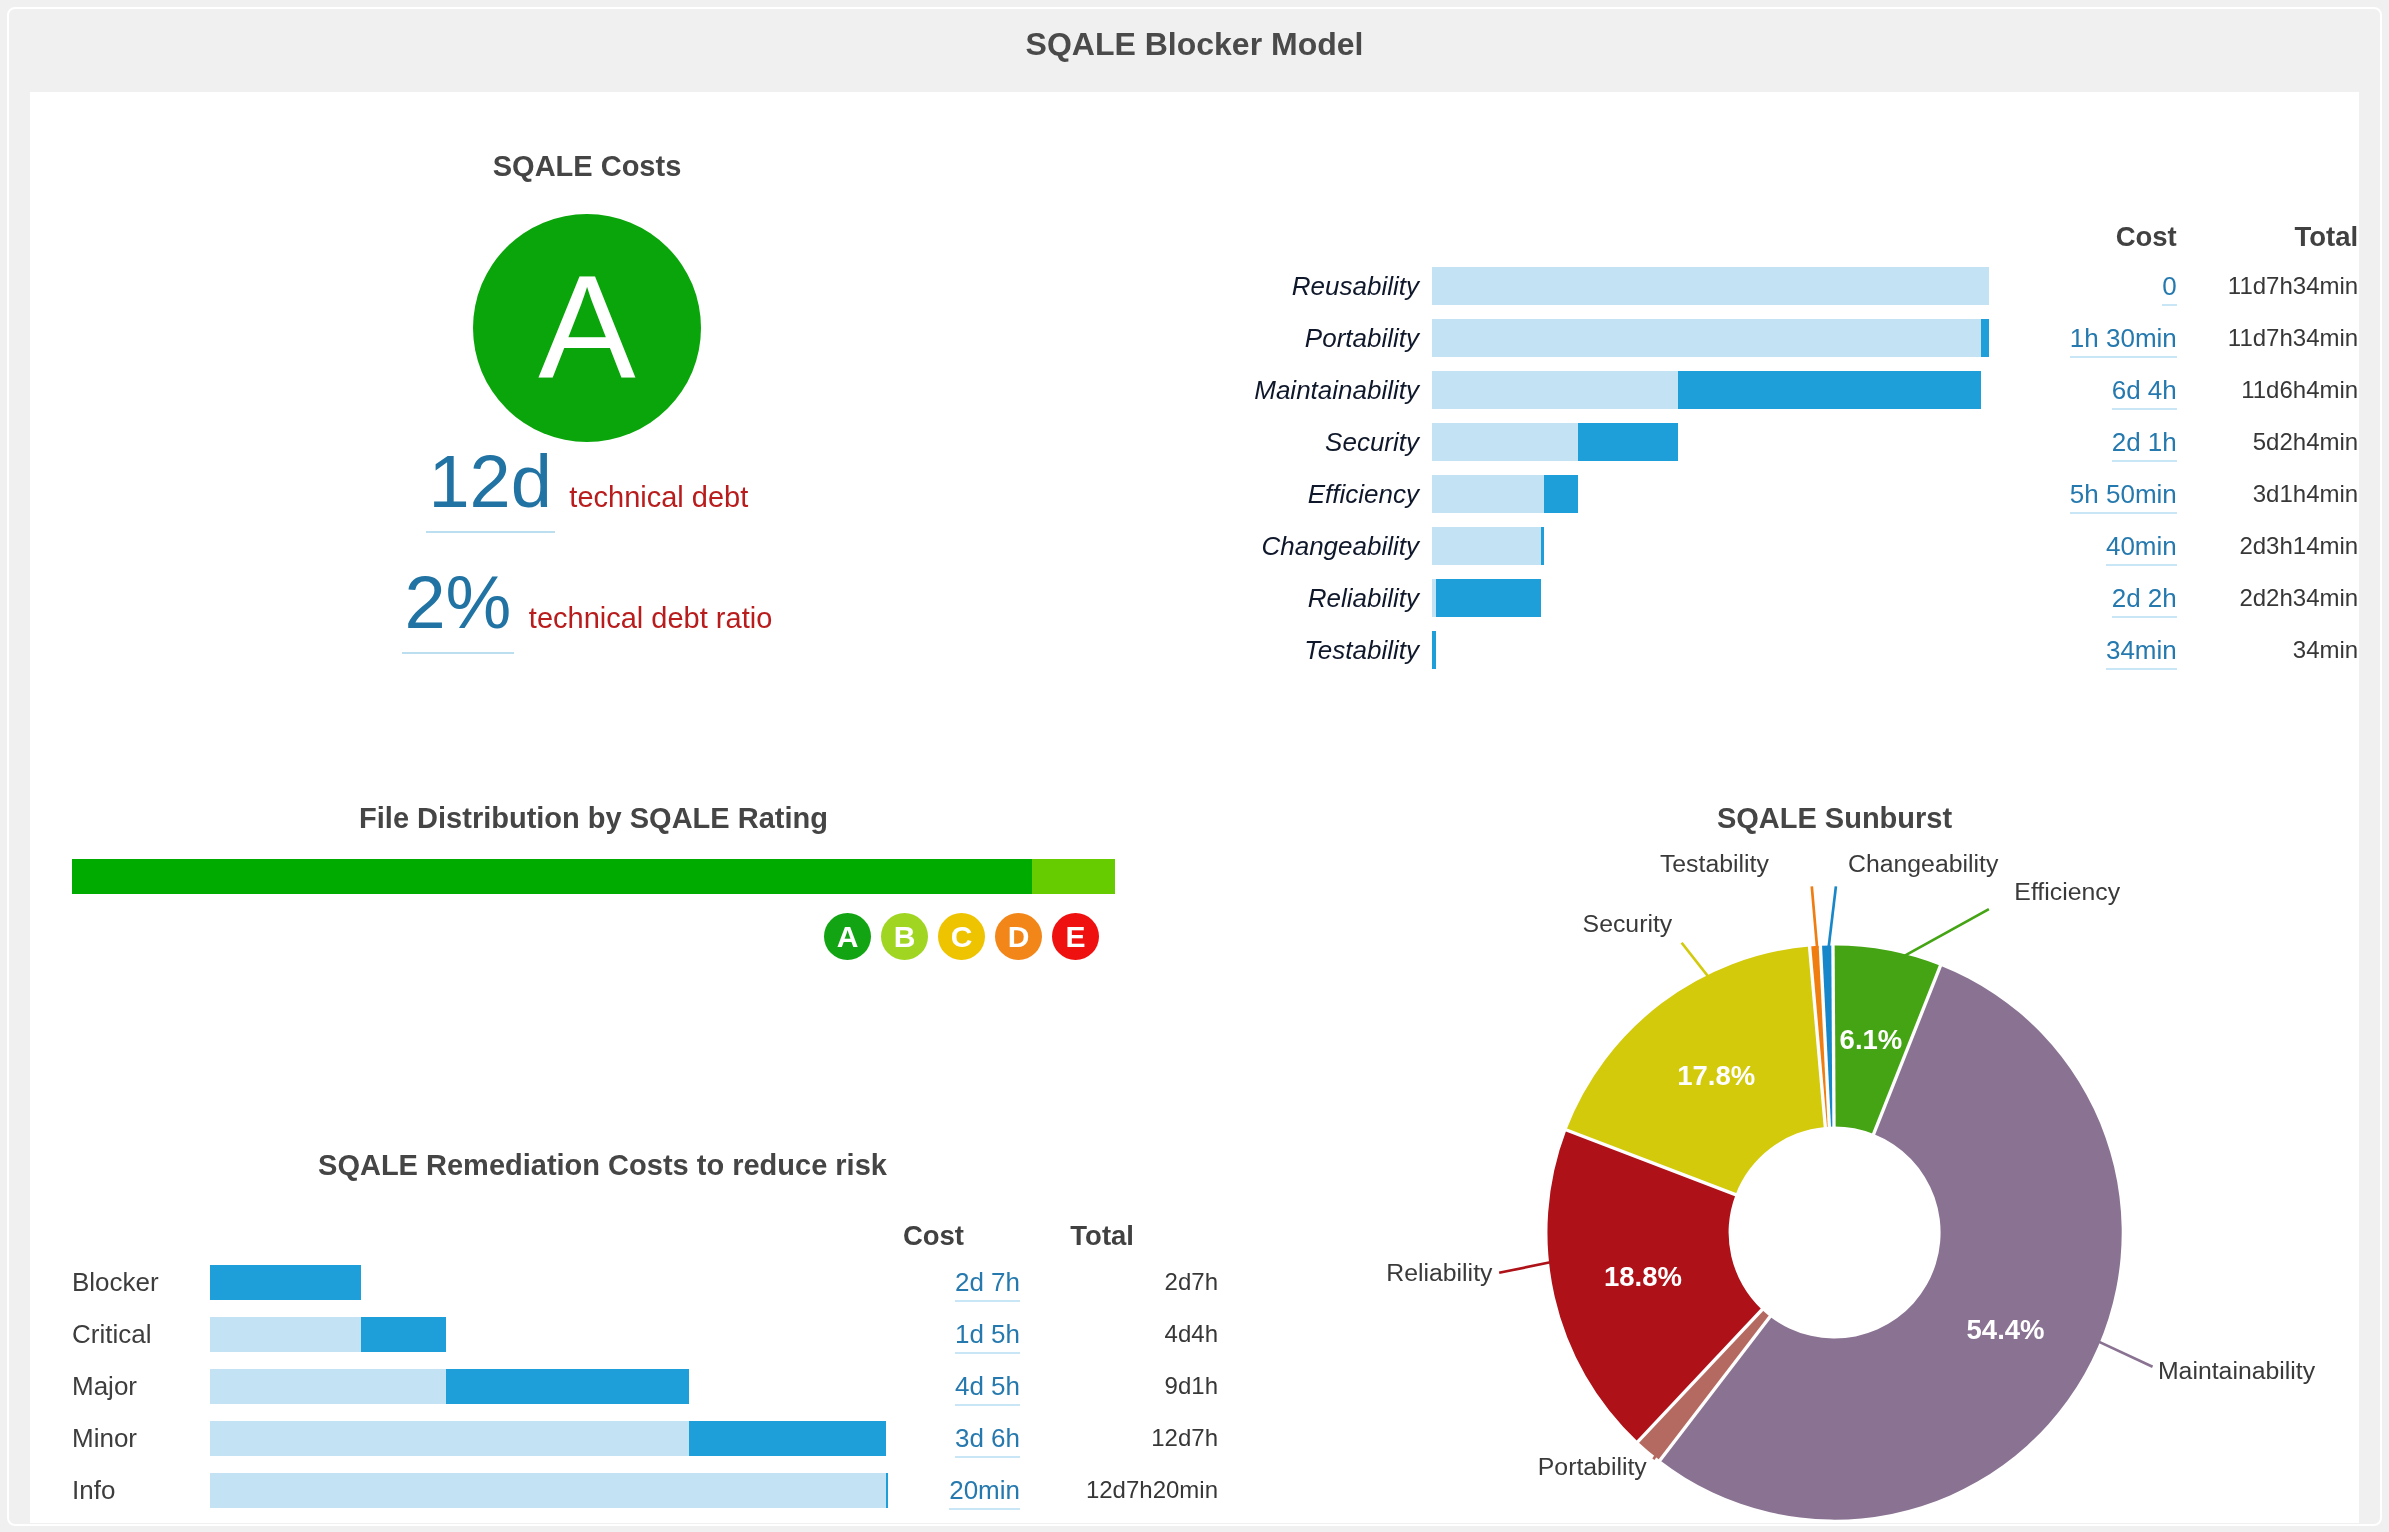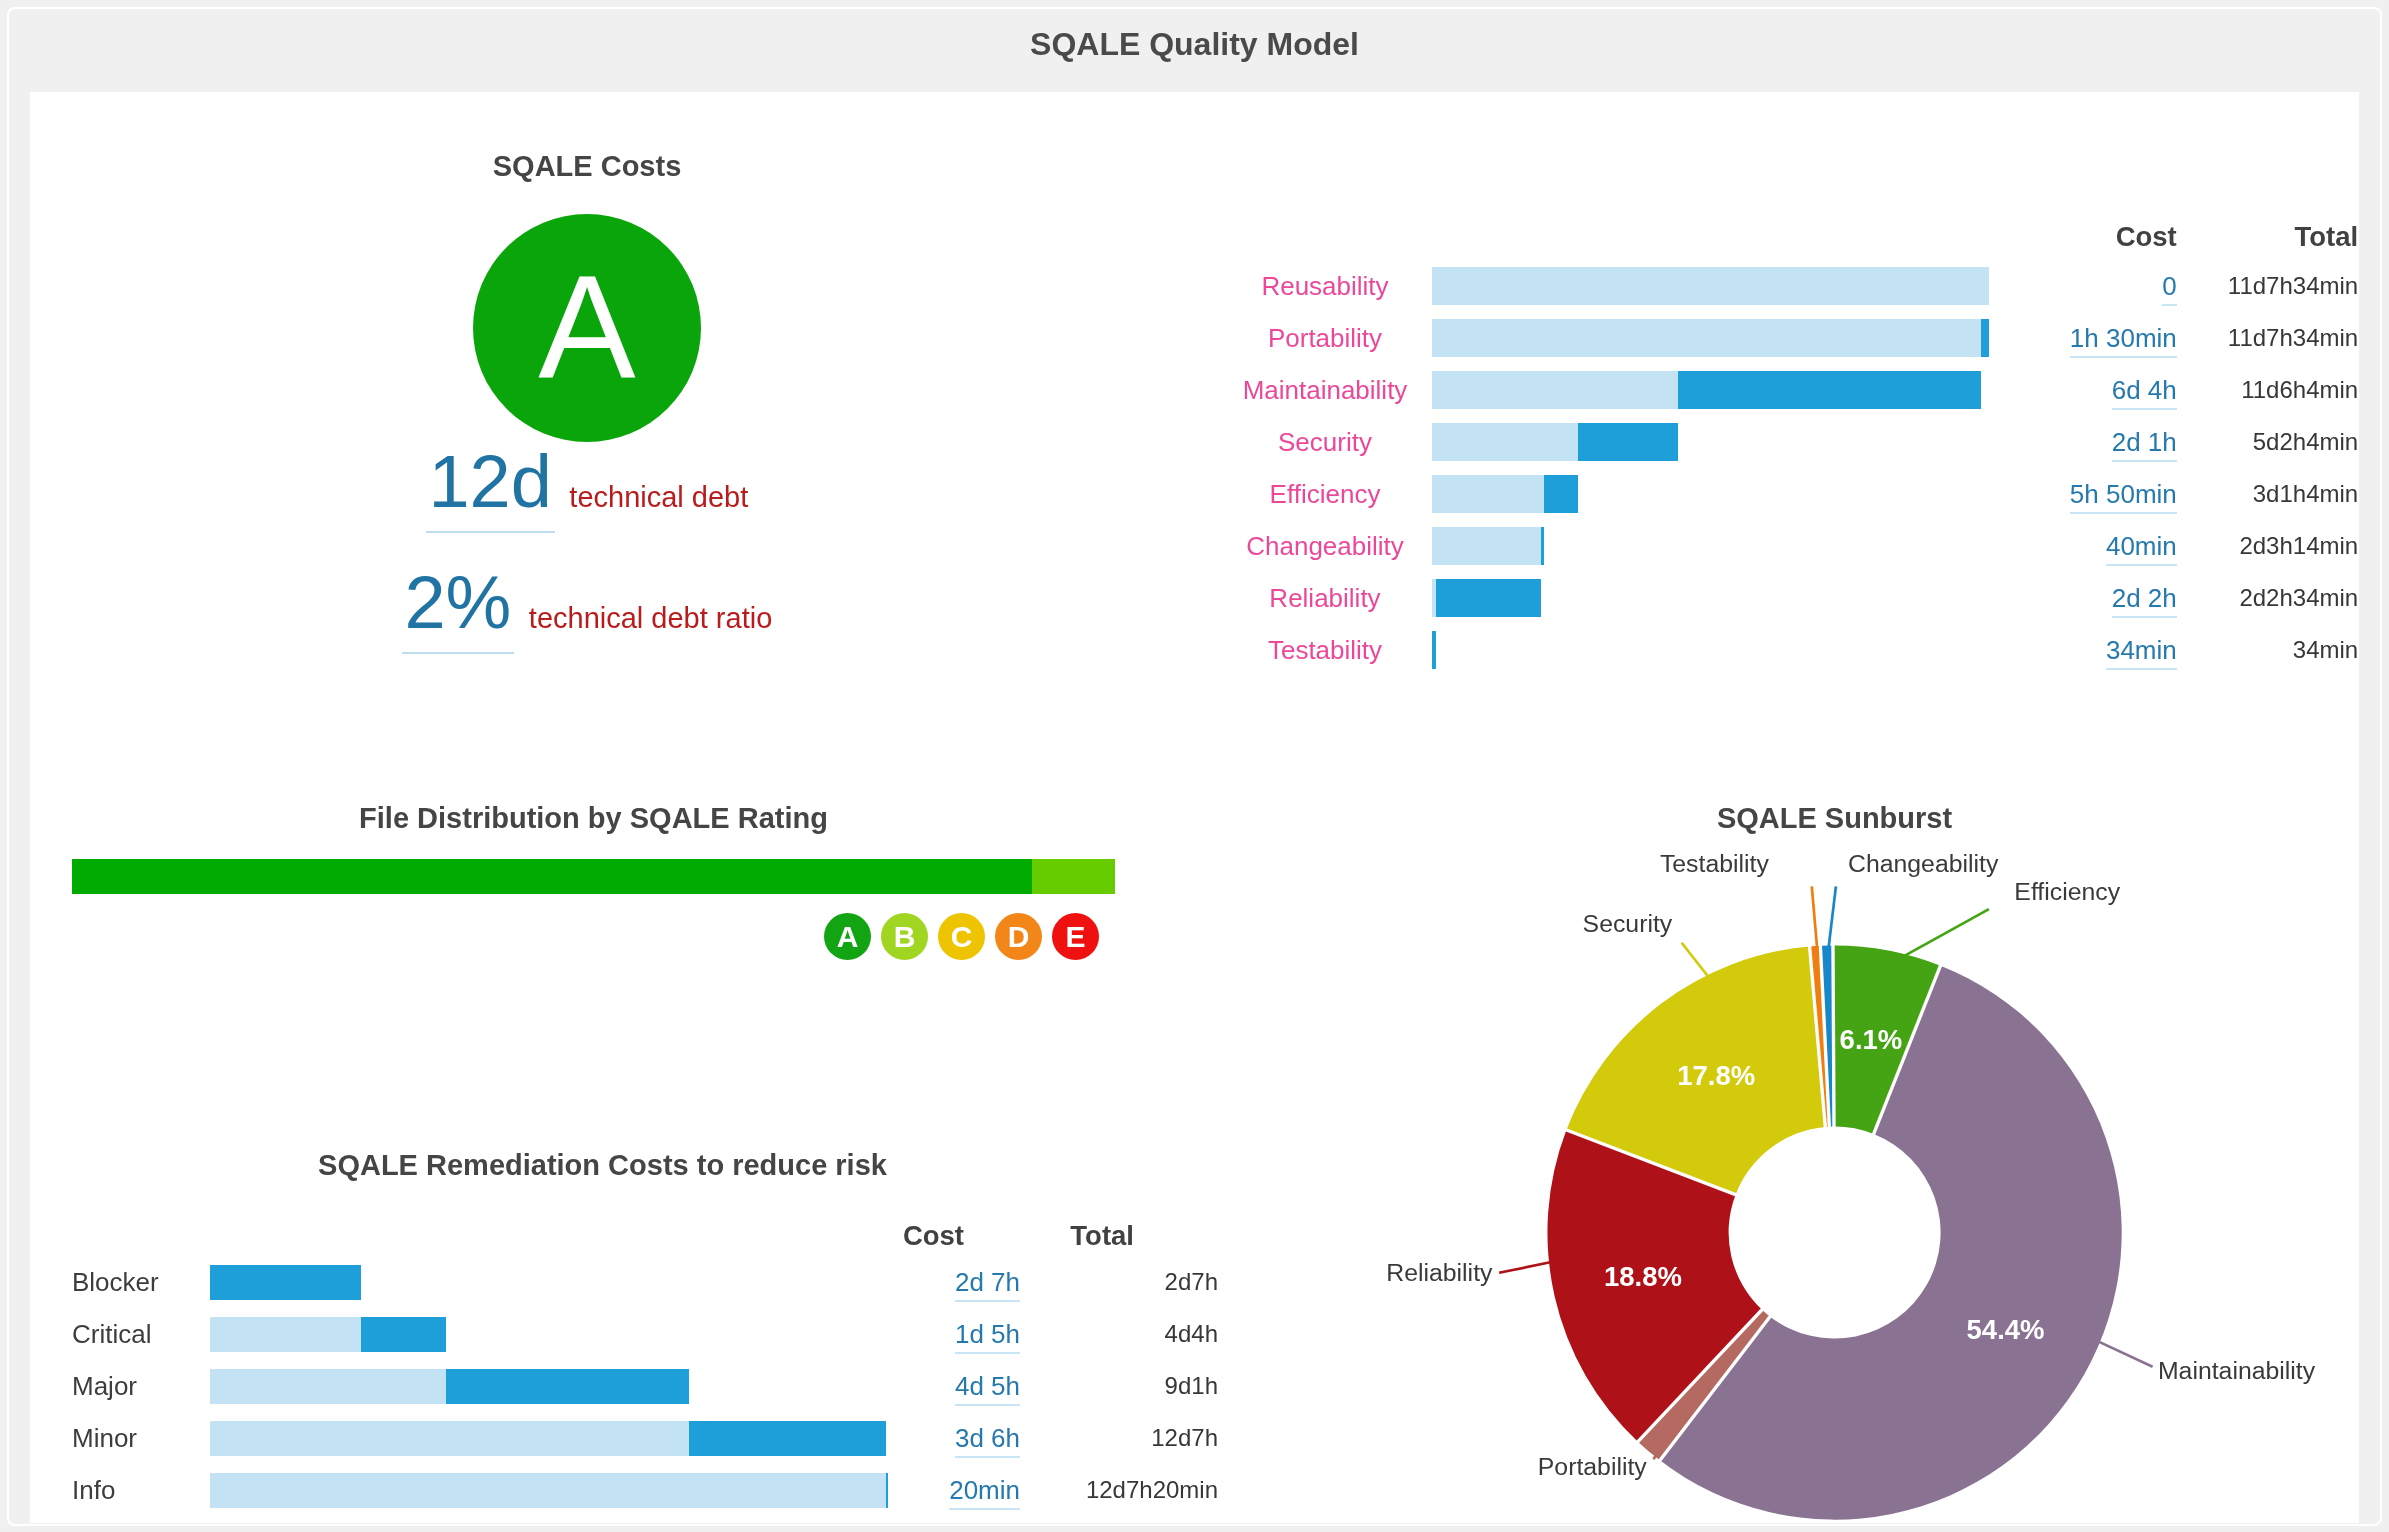--- a/index.html
+++ b/index.html
@@ -38,21 +38,21 @@
   .big-num { font-size:74px; color:#2173a3; border-bottom:2.7px solid #bcdff0; padding:0 2.7px 6.7px; }
   .metric-label { font-size:29px; color:#b91c1c; }
 
   
   .pyr-grid { display:grid; grid-template-columns:188px 557px 174px 168px; column-gap:13.4px; }
   #pyramid-head { position:absolute; left:1201px; top:129px; font-size:27.5px; font-weight:bold; color:#414141; }
   #pyramid-head .h-cost  { grid-column:3; text-align:right; }
   #pyramid-head .h-total { grid-column:4; text-align:right; }
   #pyramid-rows { position:absolute; left:1201px; top:168px; }
   .prow { height:52px; align-items:center; }
-  .plabel { font-size:26px; color:#ec4899; text-align:center; white-space:nowrap; }
+  .plabel { font-size:26px; color:#0f172a; text-align:right; white-space:nowrap;font-style:italic; }
   .ptrack { height:38px; display:flex; }
   .rtrack { height:35px; display:flex; }
   .seg { height:100%; }
   .cost-cell { text-align:right; white-space:nowrap; }
   .cost-link { font-size:26px; color:#2579ae; border-bottom:2.7px solid #c8e6f5; padding-bottom:3.4px; }
   .total-cell { font-size:24px; color:#373737; text-align:right; white-space:nowrap; }
 
   
   #fd-bar { position:absolute; left:42px; top:767px; width:1043px; height:35px; display:flex; }
   #fd-badges { position:absolute; left:794px; top:821px; display:flex; gap:10px; }
@@ -72,21 +72,21 @@
 
   
   #sunburst-svg { position:absolute; left:1308px; top:738px; }
   .donut-label { font-size:37px; fill:#3a3a3a; }
   .donut-pct { font-size:41px; font-weight:600; fill:#ffffff; }
 </style>
 </head>
 <body>
 
 <div class="inner-frame"></div>
-<div class="page-title">SQALE Quality Model</div>
+<div class="page-title">SQALE Blocker Model</div>
 
 <div class="card">
 
   <div class="sec-title" id="rating-title">SQALE Costs</div>
   <div class="circle" style="background: rgb(10, 165, 10);">
     <span>A</span>
   </div>
   <div class="metric-row" id="debt-row">
     <span class="big-num">12d</span>
     <span class="metric-label">technical debt</span>

